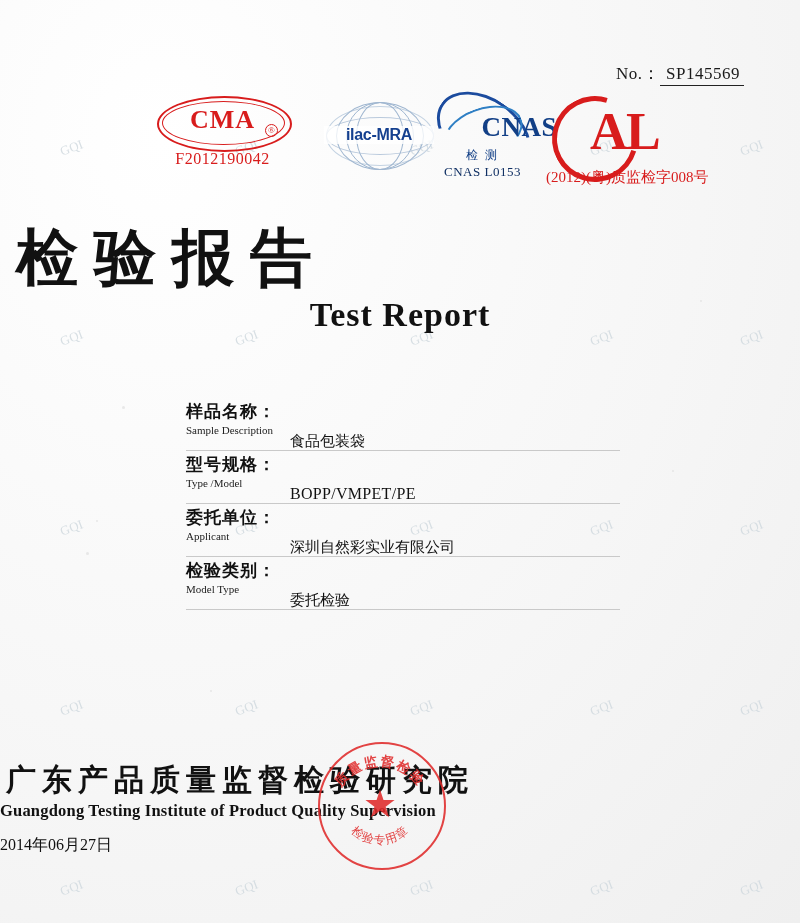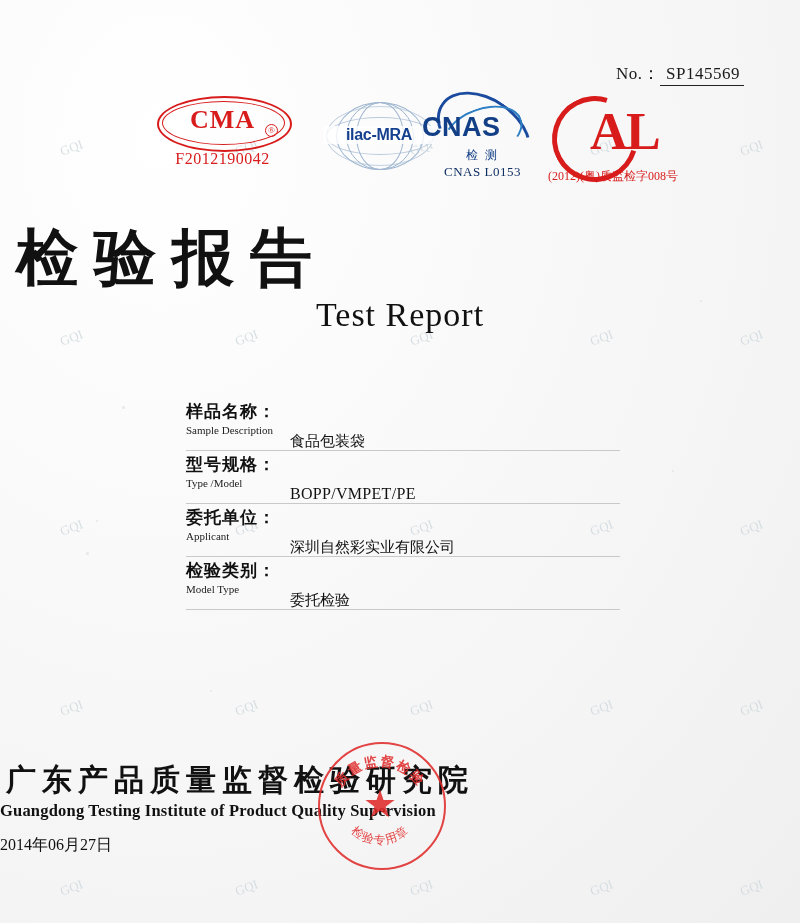--- a/index.html
+++ b/index.html
@@ -168,24 +168,24 @@
     left: 22px; top: 16px;
     width: 78px; height: 46px;
     border: 2px solid #2f7fc4;
     border-radius: 50%;
     border-bottom-color: transparent;
     border-left-color: transparent;
     transform: rotate(-20deg);
   }
   .cnas .cnas-word {
     position: absolute;
-    left: 2px; top: 20px;
+    left: 12px; top: 20px;
     width: 125px;
-    text-align: left;
-    font-family: Liberation Sans, sans-serif;
+    text-align: right;
+    font-family: Liberation Serif, serif;
     font-weight: bold;
     font-size: 27px;
     color: #123f86;
     letter-spacing: .5px;
   }
   .cnas .cnas-cn {
     position: absolute;
     left: 0; top: 55px;
     width: 125px;
     text-align: center;
@@ -237,21 +237,21 @@
     font-size: 52px;
     font-weight: bold;
     color: #d81c1c;
     line-height: 52px;
   }
   .cal .cal-code {
     position: absolute;
     left: -2px; top: 76px;
     width: 134px;
     text-align: center;
-    font-size: 12px;
+    font-size: 15px;
     color: #d81c1c;
     letter-spacing: 0;
     white-space: nowrap;
   }
 
   
   .title-cn {
     position: absolute;
     top: 216px;
     left: 0; width: 800px;
@@ -262,21 +262,21 @@
     text-indent: 16px;
     color: #111;
   }
   .title-en {
     position: absolute;
     top: 296px;
     left: 0; width: 800px;
     text-align: center;
     font-family: "Liberation Serif", serif;
     font-size: 34px;
-    font-weight: normal;
+    font-weight: bold;
     letter-spacing: 1px;
     color: #111;
   }
 
   
   .fields {
     position: absolute;
     top: 398px;
     left: 186px;
     width: 434px;

